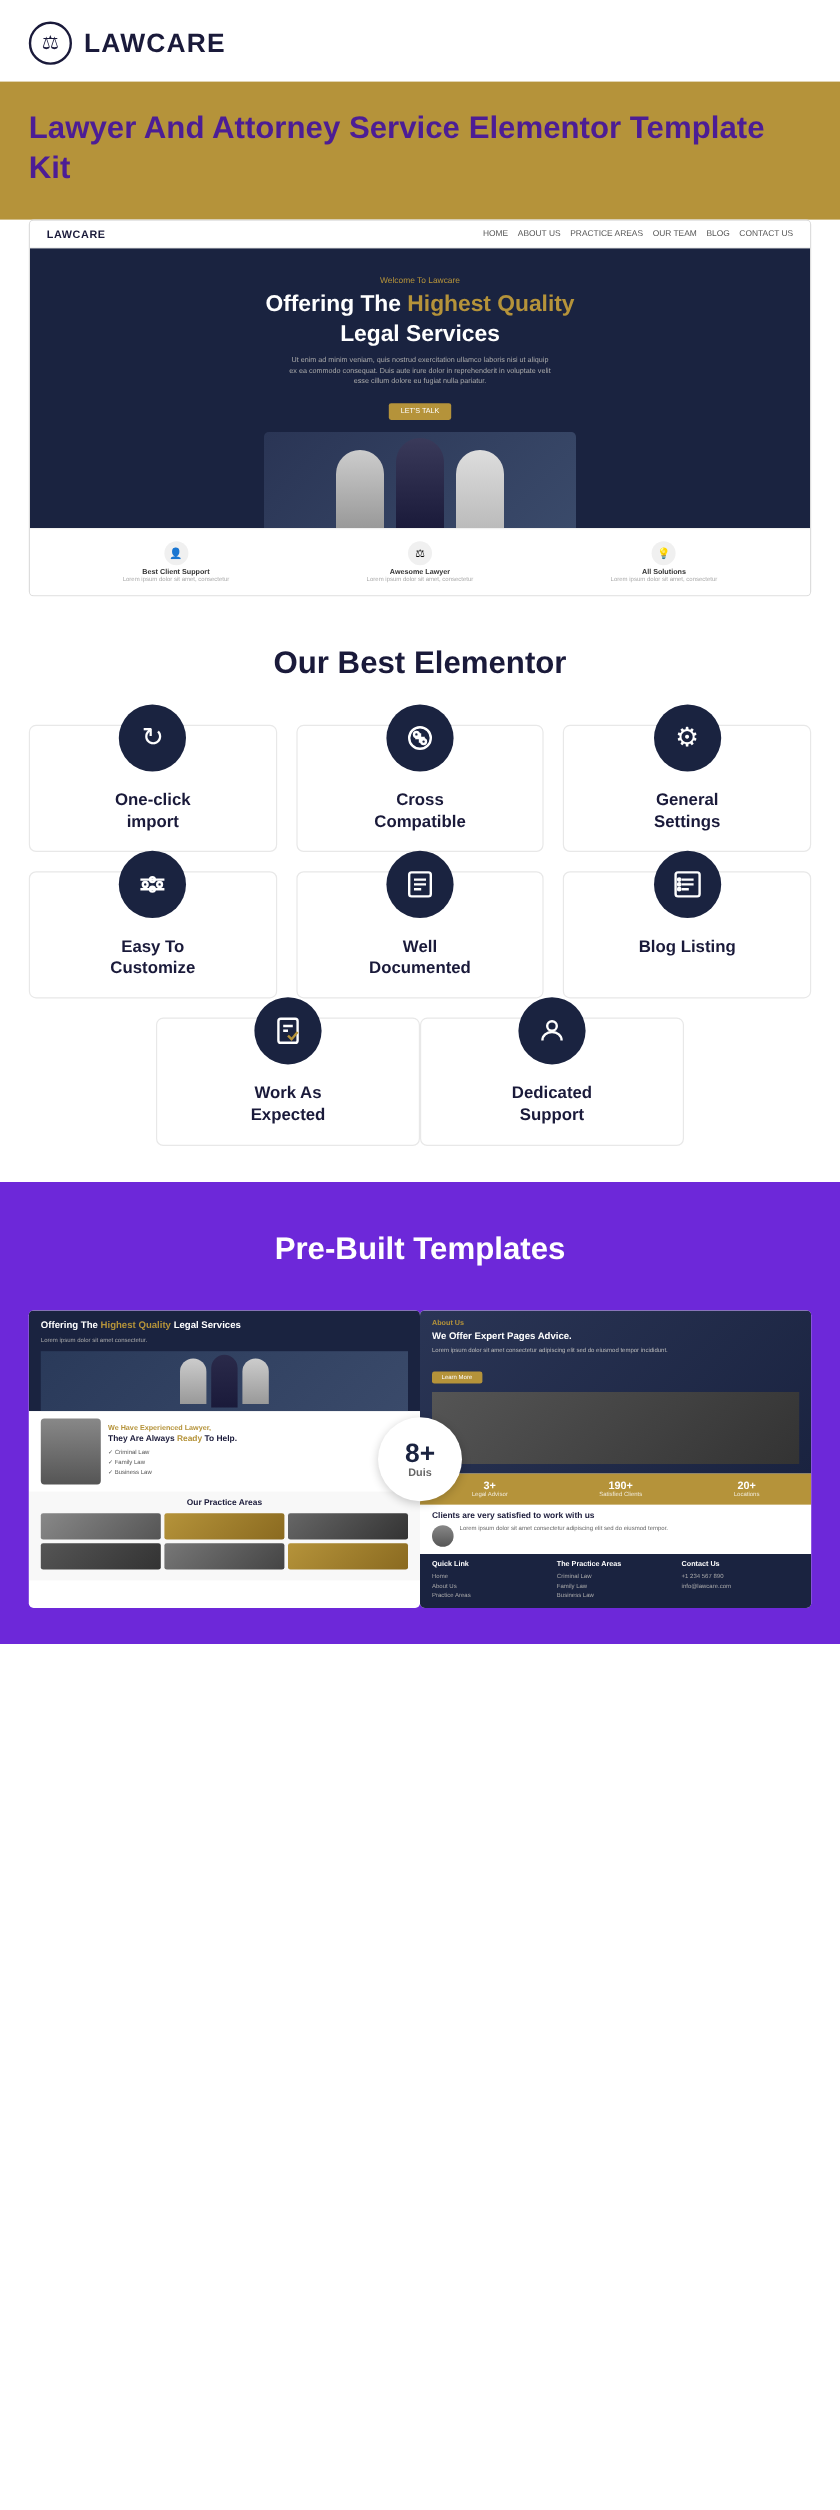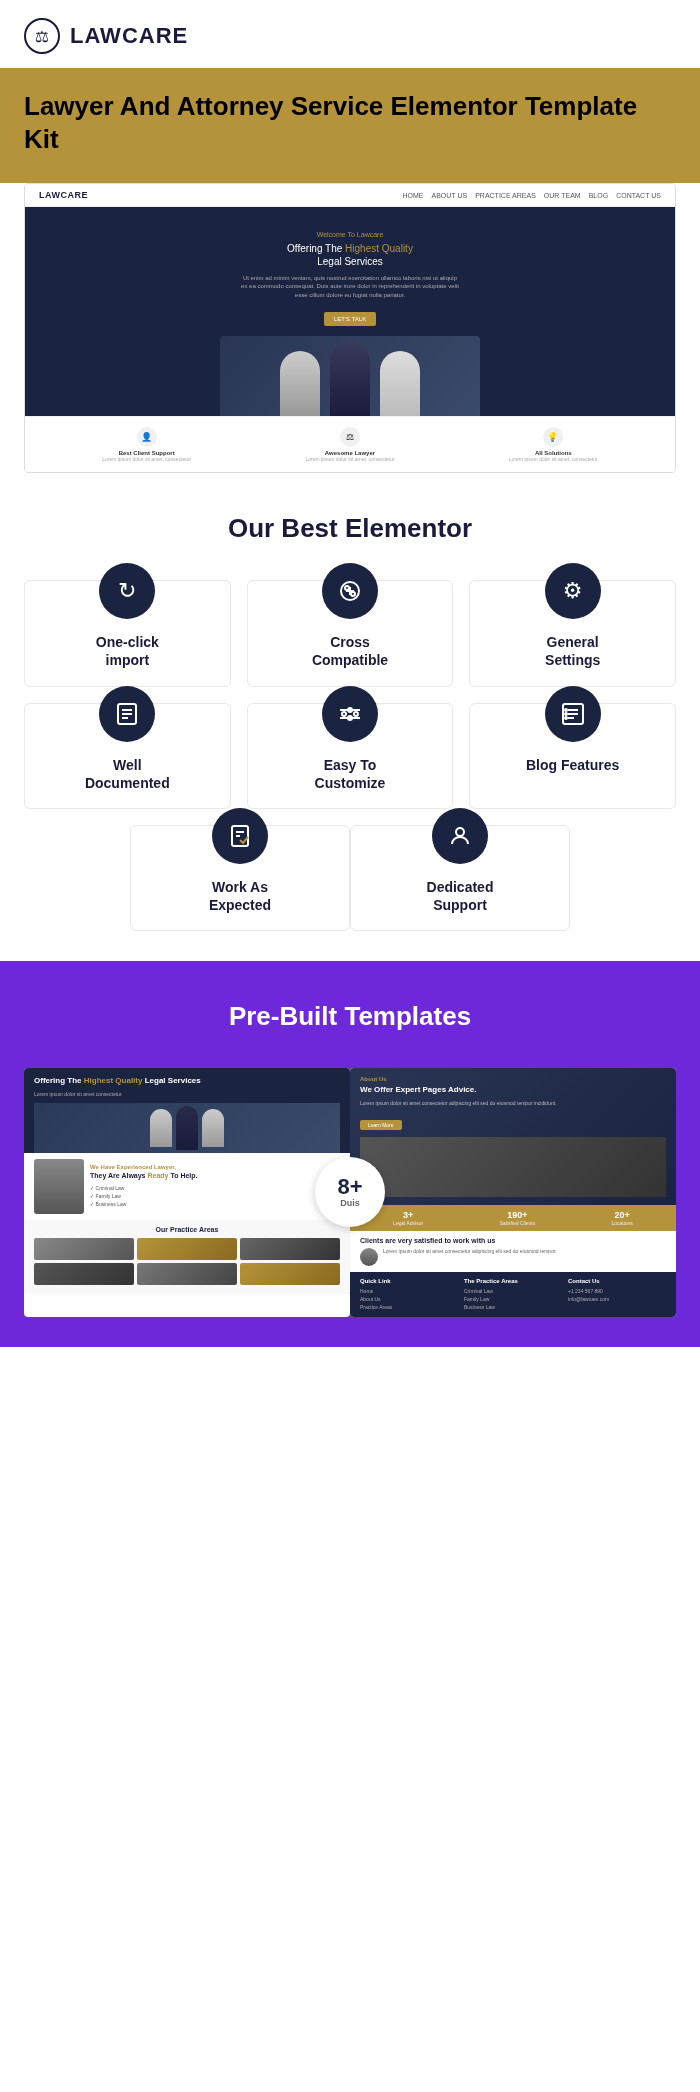--- a/index.html
+++ b/index.html
@@ -34,21 +34,21 @@
     }
 
     
     .hero-band {
       background: #b5933a;
       padding: 22px 24px 28px 24px;
     }
     .hero-band h1 {
       font-size: 26px;
       font-weight: 800;
-      color: #000000;
+      color: #4c1d95;
       line-height: 1.25;
       margin-bottom: 0;
     }
 
     
     .site-preview {
       margin: 0 24px;
       border: 1px solid #ddd;
       border-radius: 4px;
       overflow: hidden;
@@ -87,22 +87,22 @@
       text-align: center;
       position: relative;
       min-height: 120px;
     }
     .preview-hero-welcome {
       font-size: 7px;
       color: #b5933a;
       margin-bottom: 4px;
     }
     .preview-hero-title {
-      font-size: 10px;
-      font-weight: 400;
+      font-size: 19px;
+      font-weight: 700;
       color: #fff;
       line-height: 1.3;
       margin-bottom: 6px;
     }
     .preview-hero-title span {
       color: #b5933a;
     }
     .preview-hero-sub {
       font-size: 6px;
       color: #aaa;
@@ -571,57 +571,57 @@
       </div>
       <div class="feature-label">Cross<br>Compatible</div>
     </div>
     <div class="feature-card">
       <div class="feature-icon-wrap">⚙</div>
       <div class="feature-label">General<br>Settings</div>
     </div>
   </div>
 
   <div class="features-grid-2">
-    <div class="feature-card">
-      <div class="feature-icon-wrap">
-        <svg width="22" height="24" viewBox="0 0 22 24" fill="none" stroke="white" stroke-width="2">
-          <rect x="2" y="2" width="18" height="20" rx="2"></rect>
-          <line x1="6" y1="8" x2="16" y2="8"></line>
-          <line x1="6" y1="12" x2="16" y2="12"></line>
-          <line x1="6" y1="16" x2="12" y2="16"></line>
-        </svg>
-      </div>
-      <div class="feature-label">Well<br>Documented</div>
-    </div>
     <div class="feature-card">
       <div class="feature-icon-wrap">
         <svg width="24" height="24" viewBox="0 0 24 24" fill="none" stroke="white" stroke-width="2">
           <circle cx="6" cy="12" r="2"></circle>
           <circle cx="18" cy="12" r="2"></circle>
           <line x1="2" y1="8" x2="22" y2="8"></line>
           <line x1="2" y1="16" x2="22" y2="16"></line>
           <circle cx="12" cy="8" r="2"></circle>
           <circle cx="12" cy="16" r="2"></circle>
         </svg>
       </div>
       <div class="feature-label">Easy To<br>Customize</div>
     </div>
     <div class="feature-card">
       <div class="feature-icon-wrap">
+        <svg width="22" height="24" viewBox="0 0 22 24" fill="none" stroke="white" stroke-width="2">
+          <rect x="2" y="2" width="18" height="20" rx="2"></rect>
+          <line x1="6" y1="8" x2="16" y2="8"></line>
+          <line x1="6" y1="12" x2="16" y2="12"></line>
+          <line x1="6" y1="16" x2="12" y2="16"></line>
+        </svg>
+      </div>
+      <div class="feature-label">Well<br>Documented</div>
+    </div>
+    <div class="feature-card">
+      <div class="feature-icon-wrap">
         <svg width="24" height="24" viewBox="0 0 24 24" fill="none" stroke="white" stroke-width="2">
           <rect x="2" y="2" width="20" height="20" rx="2"></rect>
           <line x1="7" y1="8" x2="17" y2="8"></line>
           <line x1="7" y1="12" x2="17" y2="12"></line>
           <line x1="7" y1="16" x2="13" y2="16"></line>
           <circle cx="5" cy="8" r="1" fill="white"></circle>
           <circle cx="5" cy="12" r="1" fill="white"></circle>
           <circle cx="5" cy="16" r="1" fill="white"></circle>
         </svg>
       </div>
-      <div class="feature-label">Blog Features</div>
+      <div class="feature-label">Blog Listing</div>
     </div>
   </div>
 
   <div class="features-row-bottom">
     <div class="feature-card">
       <div class="feature-icon-wrap">
         <svg width="24" height="24" viewBox="0 0 24 24" fill="none" stroke="white" stroke-width="2">
           <rect x="4" y="2" width="16" height="20" rx="2"></rect>
           <line x1="8" y1="8" x2="16" y2="8"></line>
           <line x1="8" y1="12" x2="12" y2="12"></line>

